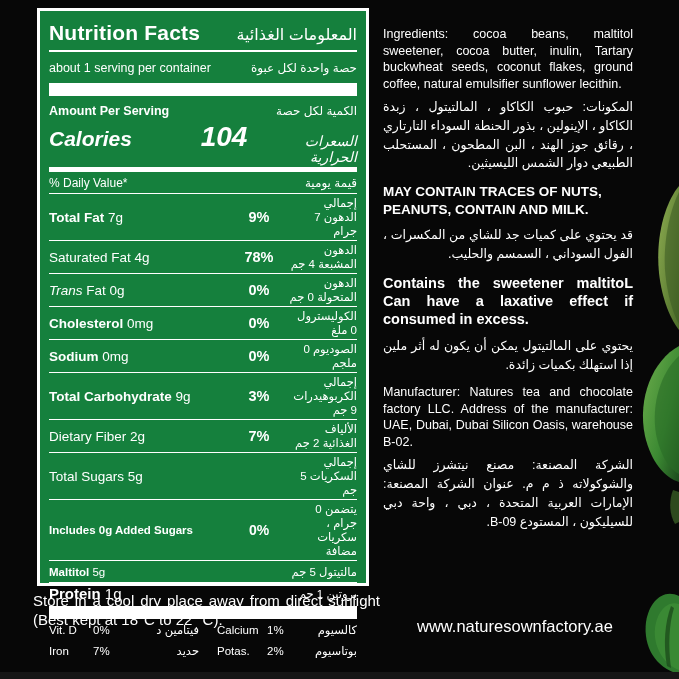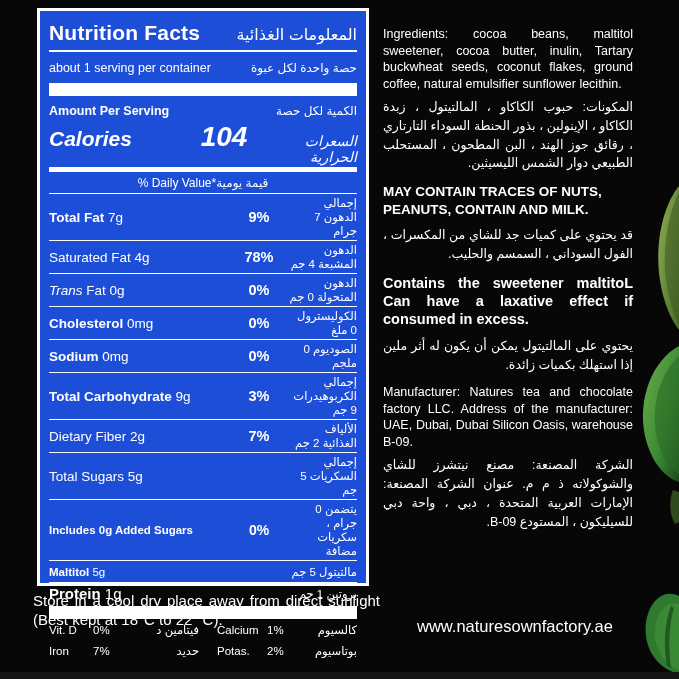--- a/index.html
+++ b/index.html
@@ -7,39 +7,39 @@
   body {
     position:relative;
     background:#070707;
     color:#fff;
     font-family:"Liberation Sans","DejaVu Sans",sans-serif;
     overflow:hidden;
   }
   
   .label-box {
     position:absolute; left:37px; top:8px; width:332px; height:578px;
-    border:3px solid #fff; background:#1d4ed8;
+    border:3px solid #fff; background:#15803d;
     padding:10px 9px 15px 9px;
   }
   .flexrow { display:flex; justify-content:space-between; align-items:baseline; }
   .nf-title { font-size:21px; font-weight:700; letter-spacing:0.2px; }
   .nf-title-ar { font-size:16px; direction:rtl; }
   .hr1 { height:2px; background:#fff; margin-top:5px; }
   .serv-row { margin-top:9px; font-size:12.5px; }
   .serv-row .ar { font-size:12px; direction:rtl; }
   .bold { font-weight:700; }
   .bar-thick { height:13px; background:#fff; margin-top:8px; }
   .bar-med { height:5px; background:#fff; margin-top:2px; }
   .amount-row { margin-top:8px; font-size:12.5px; }
   .amount-row .ar { font-size:12px; direction:rtl; }
   .cal-row { display:flex; align-items:baseline; margin-top:3px;font-style:italic; }
   .cal-label { font-size:21px; font-weight:700; width:140px; }
   .cal-value { font-size:28px; font-weight:700; width:70px; text-align:center; }
   .cal-ar { flex:1; text-align:right; font-size:14px; direction:rtl; }
-  .dv-row { font-size:12px; padding:4px 0 3px;justify-content:center; }
+  .dv-row { font-size:12px; padding:4px 0 3px; }
   .dv-row .ar { font-size:12px; direction:rtl; }
   .nrow {
     display:flex; align-items:center;
     border-top:1.5px solid #fff;
     min-height:22px; padding:2px 0;
     font-size:13.5px;
   }
   .nrow .en { width:180px; }
   .nrow .nm { font-weight:700; }
   .nrow .nm-reg { font-weight:400; }
@@ -192,21 +192,21 @@
   <p class="store-en">Store in a cool dry place away from direct sunlight (Best kept at 18°C to 22 °C).</p>
 </div>
 
 <div class="right-col">
   <p class="p-en mb6">Ingredients: cocoa beans, maltitol sweetener, cocoa butter, inulin, Tartary buckwheat seeds, coconut flakes, ground coffee, natural emulsifier sunflower lecithin.</p>
   <p class="p-ar mb10">المكونات: حبوب الكاكاو ، المالتيتول ، زبدة الكاكاو ، الإينولين ، بذور الحنطة السوداء التارتاري ، رقائق جوز الهند ، البن المطحون ، المستحلب الطبيعي دوار الشمس الليسيثين.</p>
   <p class="allergen-en mb8">MAY CONTAIN TRACES OF NUTS, PEANUTS, CONTAIN AND MILK.</p>
   <p class="p-ar mb10">قد يحتوي على كميات جد للشاي من المكسرات ، الفول السوداني ، السمسم والحليب.</p>
   <p class="sweet-en mb8">Contains the sweetener maltitoL Can have a laxative effect if consumed in excess.</p>
   <p class="p-ar mb10">يحتوي على المالتيتول يمكن أن يكون له أثر ملين إذا استهلك بكميات زائدة.</p>
-  <p class="p-en mb6">Manufacturer: Natures tea and chocolate factory LLC. Address of the manufacturer: UAE, Dubai, Dubai Silicon Oasis, warehouse B-09.</p>
+  <p class="p-en mb6">Manufacturer: Natures tea and chocolate factory LLC. Address of the manufacturer: UAE, Dubai, Dubai Silicon Oasis, warehouse B-02.</p>
   <p class="p-ar">الشركة المصنعة: مصنع نيتشرز للشاي والشوكولاته ذ م م. عنوان الشركة المصنعة: الإمارات العربية المتحدة ، دبي ، واحة دبي للسيليكون ، المستودع B-09.</p>
 </div>
 
 <div class="product-block">
   <div class="website">www.naturesownfactory.ae</div>
 </div>
 
 <svg class="leaf-side" viewBox="0 0 50 360">
   <defs>
     <linearGradient id="g1" x1="0" y1="0" x2="1" y2="1">

